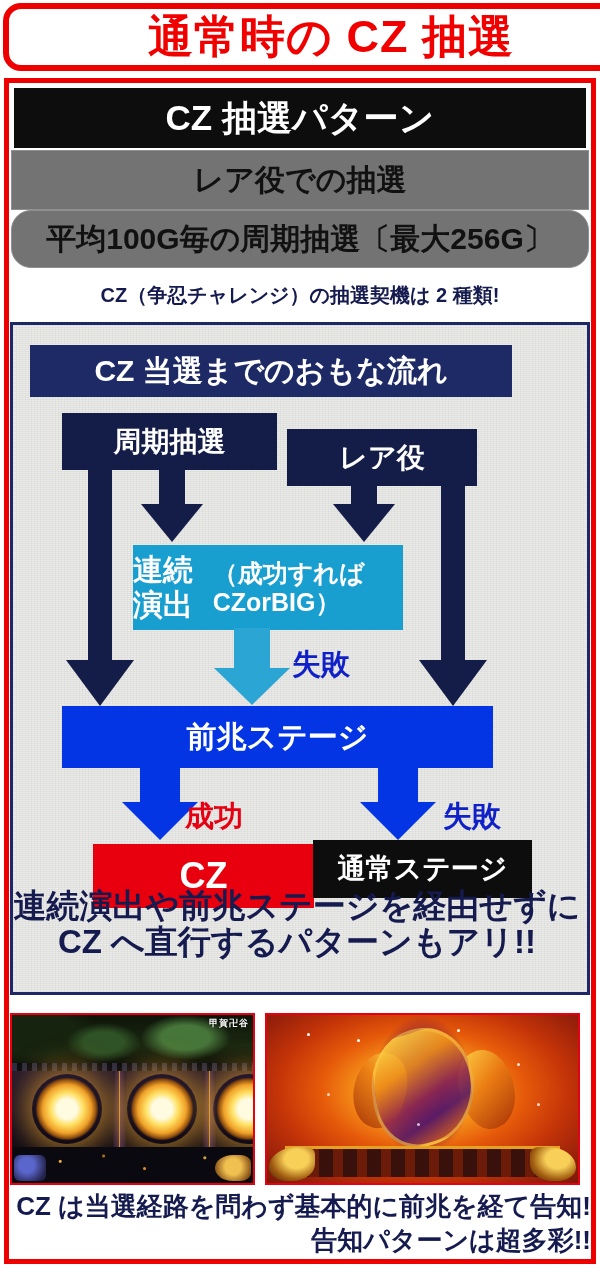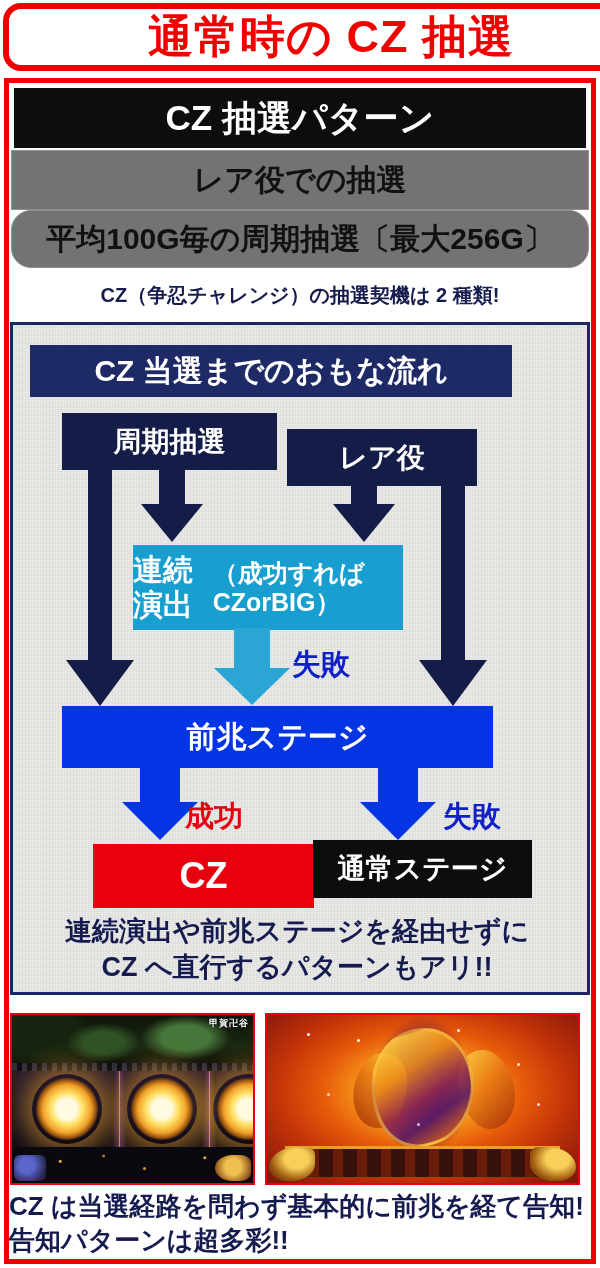--- a/index.html
+++ b/index.html
@@ -67,22 +67,22 @@
   .stem-bl{background:#0435e4;}
   .stem-bl-left{left:127px;top:441px;width:40px;height:40px;}
   .stem-bl-right{left:365px;top:441px;width:40px;height:40px;}
   .head-blue{border-left:38px solid transparent;border-right:38px solid transparent;border-top:38px solid #0435e4;}
   .head-bl-left{left:109px;top:477px;}
   .head-bl-right{left:347px;top:477px;}
 
   .node-cz{left:53px;top:519px;width:221px;height:64px;background:#e8000f;font-size:36px;margin-left:27px;}
   .node-tsujo{left:300px;top:515px;width:219px;height:58px;background:#0d0d0d;font-size:28px;}
 
-  .flow-note{position:absolute;left:0;top:588px;width:568px;text-align:center;color:#151b4e;
-             font-size:27px;line-height:36px;}
+  .flow-note{position:absolute;left:0;top:563px;width:568px;text-align:center;color:#151b4e;
+             font-size:33px;line-height:36px;}
 
   
   .shot{position:absolute;top:930px;height:168px;border:2px solid #e80012;background:#0d0b10;overflow:hidden;}
   .shot-left{left:1px;width:241px;}
   .shot-right{left:256px;width:311px;}
 
   .sl-forest{position:absolute;left:0;top:0;width:241px;height:50px;
              background:radial-gradient(ellipse 60px 30px at 72% 45%,#47763a 0 40%,rgba(30,60,20,0) 75%),
                         radial-gradient(ellipse 50px 26px at 38% 55%,#2f5226 0 40%,rgba(20,40,14,0) 75%),
                         radial-gradient(ellipse 70px 40px at 8% 30%,#16230f 0 60%,rgba(10,16,8,0) 90%),
@@ -125,21 +125,21 @@
   .sr-base{position:absolute;left:18px;right:18px;bottom:6px;height:28px;border-top:3px solid #e8a020;
            background:repeating-linear-gradient(90deg,#6a1c08 0 10px,#38100c 10px 24px);}
   .sr-wing{position:absolute;bottom:2px;width:46px;height:34px;
            background:radial-gradient(ellipse at 60% 35%,#f8d058 0 30%,#a05c10 65%,#401c08 100%);}
   .sr-wing-l{left:2px;border-radius:60% 20% 50% 40%;}
   .sr-wing-r{right:2px;border-radius:20% 60% 40% 50%;}
   .sr-sparkle{position:absolute;left:40px;top:18px;width:3px;height:3px;border-radius:50%;background:#ffffff;
               box-shadow:50px 6px 0 #ffffff,150px -4px 0 rgba(255,255,255,.95),210px 30px 0 rgba(255,255,255,.85),
                          110px 90px 0 rgba(255,255,255,.7),20px 60px 0 rgba(255,255,255,.7),230px 70px 0 rgba(255,255,255,.8);}
 
-  .footer-caption{position:absolute;left:0;top:1106px;width:582px;text-align:left;color:#151b4e;
+  .footer-caption{position:absolute;left:0;top:1106px;width:582px;text-align:right;color:#151b4e;
                   font-size:26px;line-height:34px;}
 </style>
 </head>
 <body>
 
 <div class="page">
 
   <div class="title-box">
     <span class="title-text">通常時の CZ 抽選</span>
   </div>

